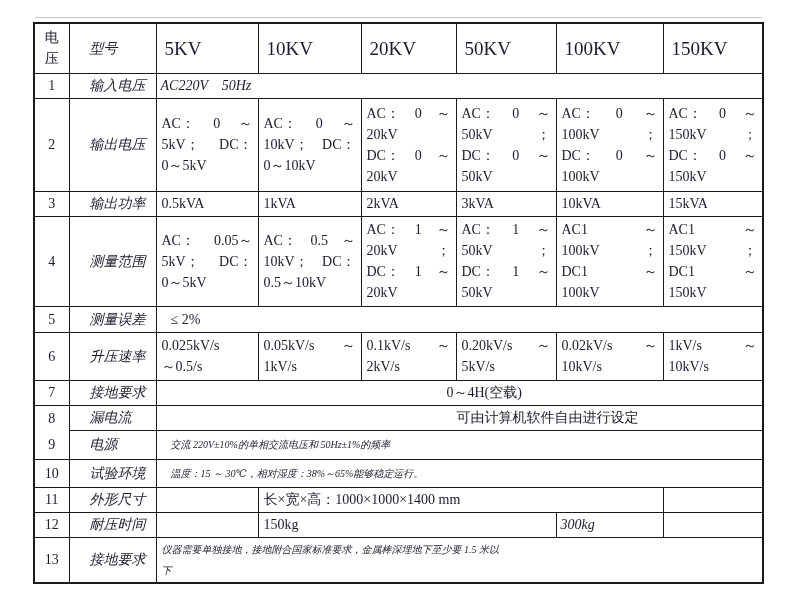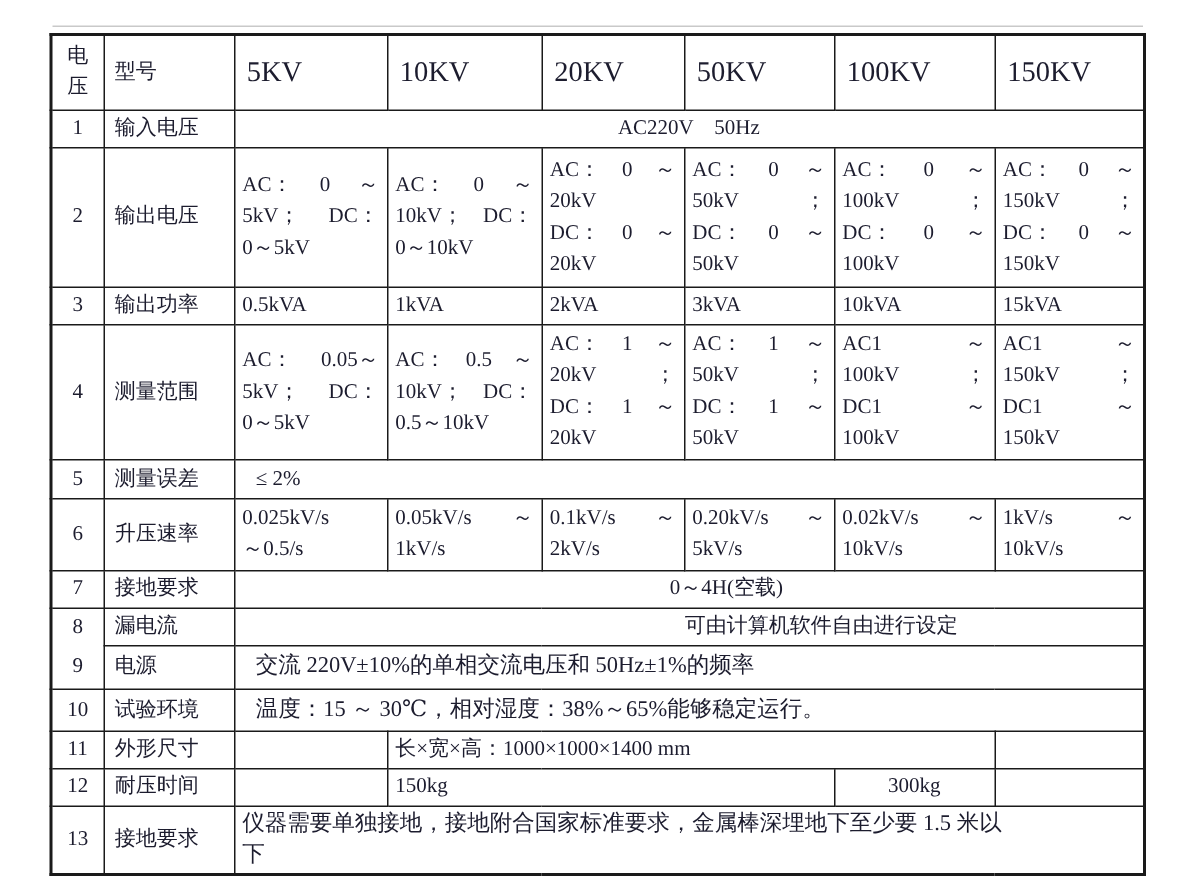--- a/index.html
+++ b/index.html
@@ -15,28 +15,28 @@
     border:2px solid #1a1a1a;
   }
   td{
     border:1px solid #1a1a1a;
     font-size:14px;line-height:21px;
     vertical-align:middle;
     padding:1px 4px;
     overflow:hidden;
   }
   td.num{text-align:center;padding:0;}
-  td.label{padding-left:7px;}
+  td.label{padding-left:20px;font-style:italic;}
   td.head{font-size:19px;padding-left:8px;}
-  td.center{text-align:center;}
+  td.center{font-style:italic;}
   .pre{white-space:pre-wrap;}
   td.jcell{padding:1px 5px;}
   .jline{line-height:21px;}
   .jline.spread{display:flex;justify-content:space-between;}
-  td.longtext{font-size:15px;}
+  td.longtext{font-size:10px;font-style:italic;}
   td.pad-sm{padding-left:14px;}
   td.pad-r7{padding-left:290px;margin-left:33px;}
   td.pad-r8{padding-left:300px;}
   td.tight{padding-left:5px;}
   .numstack{display:flex;flex-direction:column;}
   .numstack .n8{height:25px;line-height:25px;text-align:center;}
   .numstack .n9{height:28px;line-height:28px;text-align:center;}
 </style>
 </head>
 <body>

